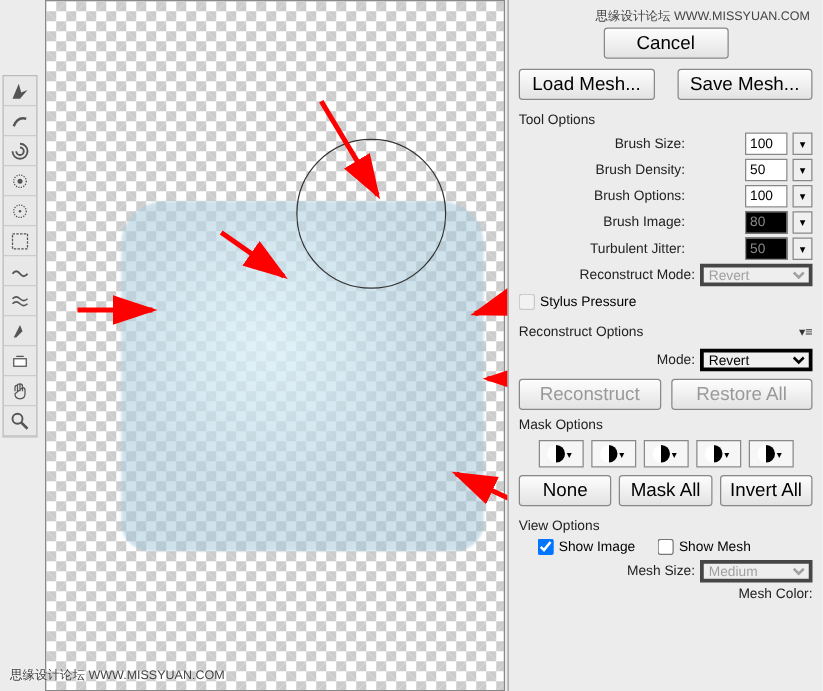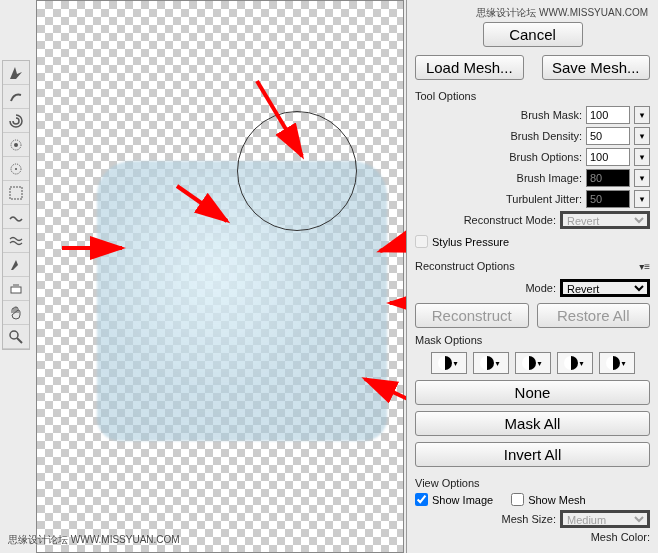--- a/index.html
+++ b/index.html
@@ -14,38 +14,38 @@
 .sidebar { position: absolute; left: 406px; top: 0; width: 252px; height: 553px; background: #ececec; border-left: 1px solid #999; padding: 4px 8px; overflow: hidden; }
 .watermark { position: absolute; right: 10px; top: 6px; font-size: 10px; color: #444; }
 .watermark2 { position: absolute; left: 8px; bottom: 6px; font-size: 10px; color: #444; text-shadow: 0 0 2px #fff; z-index: 5; }
 .btn { background: linear-gradient(#fdfdfd,#e3e3e3); border: 1px solid #888; border-radius: 3px; padding: 3px 8px; cursor: pointer; text-align: center; font-size: 15px; }
 .btn-cancel { display: block; width: 100px; margin: 18px auto 8px; }
 .row-mesh { display: flex; gap: 18px; margin: 6px 0 10px; }
 .row-mesh .btn { flex: 1; }
 .section-title { font-size: 11px; color: #222; margin: 4px 0 4px; }
 .opt-row { display: flex; align-items: center; justify-content: flex-end; margin: 3px 0; gap: 4px; }
 .opt-row label { font-size: 11px; color: #222; }
-.opt-row input[type=text] { width: 44px; height: 18px; border: 1px solid #888; padding: 0 3px; font-size: 11px; background: #fff; }
+.opt-row input[type=text] { width: 34px; height: 18px; border: 1px solid #888; padding: 0 3px; font-size: 11px; background: #fff; margin-left: 44px; }
 .opt-row input.disabled { background: #000000; color: #888; }
 .opt-row select { width: 90px; height: 18px; border: 3px solid #000000; font-size: 11px; }
 .opt-row .drop { width: 16px; height: 18px; border: 1px solid #888; background: #f0f0f0; display: flex; align-items: center; justify-content: center; cursor: pointer; }
 .opt-row .drop::after { content: "▾"; font-size: 9px; }
 .checkbox-row { display: flex; align-items: center; gap: 4px; margin: 6px 0 8px; }
 .checkbox-row input { width: 13px; height: 13px; }
 .recon-head { display: flex; justify-content: space-between; align-items: center; }
 .menu-icon { font-size: 10px; color: #333; }
 .row-btns { display: flex; gap: 8px; margin: 6px 0; }
 .row-btns .btn { flex: 1; }
 .mask-icons { display: flex; gap: 6px; margin: 6px 0; justify-content: center; }
 .mask-icons .mi { width: 36px; height: 22px; border: 1px solid #888; background: #f6f6f6; display: flex; align-items: center; justify-content: center; cursor: pointer; }
 .mask-icons .mi .circ { width: 14px; height: 14px; border-radius: 50%; background: linear-gradient(90deg,#fff 50%,#000 50%); }
 .mask-icons .mi .dd { width: 8px; display: flex; align-items: center; justify-content: center; font-size: 8px; }
-.mask-btns { display: flex; gap: 6px; flex-direction: column; }
+.mask-btns { display: flex; gap: 6px; }
 .mask-btns .btn { flex: 1; padding: 3px 4px; }
-.view-row { display: flex; gap: 18px; margin: 4px 0; }
+.view-row { display: flex; gap: 18px; margin: 4px 15px; }
 </style>
 </head>
 <body>
 
 <div class="toolbar">
   <div class="tool">
       <svg viewBox="0 0 16 16">
         <path d="M2 14 L7 2 L9 9 L14 7 L8 14 Z" fill="#555"></path>
       </svg>
     </div>
@@ -144,21 +144,21 @@
 <div class="sidebar">
   <div class="watermark">思缘设计论坛  WWW.MISSYUAN.COM</div>
   <button class="btn btn-cancel">Cancel</button>
   <div class="row-mesh">
     <button class="btn">Load Mesh...</button>
     <button class="btn">Save Mesh...</button>
   </div>
 
   <div class="section-title">Tool Options</div>
   <div class="opt-row">
-      <label>Brush Mask:</label>
+      <label>Brush Size:</label>
       <input type="text" value="100" style="">
       <div class="drop"></div>
     </div>
   <div class="opt-row">
       <label>Brush Density:</label>
       <input type="text" value="50" style="">
       <div class="drop"></div>
     </div>
   <div class="opt-row">
       <label>Brush Options:</label>

